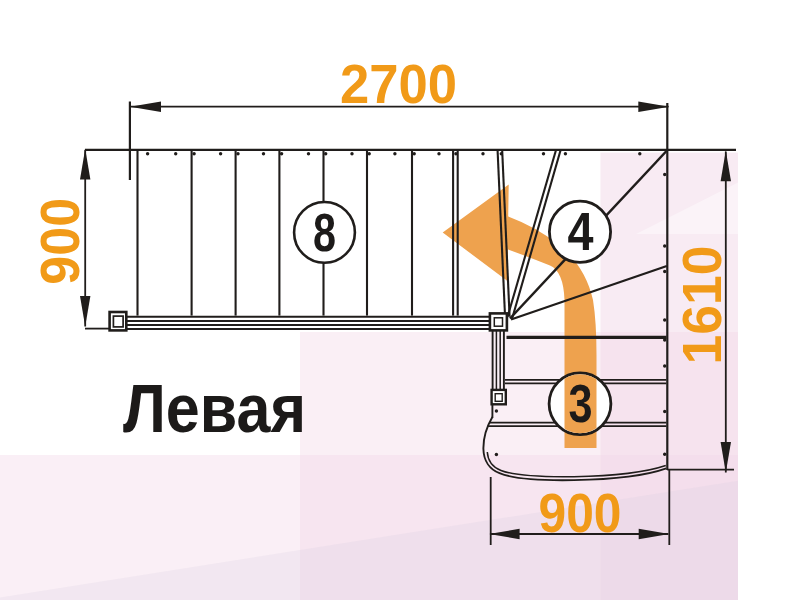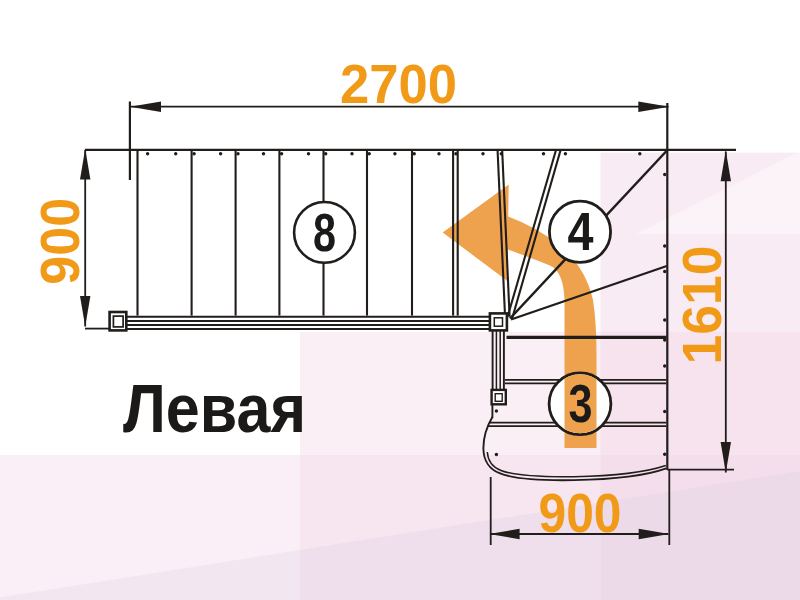--- a/index.html
+++ b/index.html
@@ -1,16 +1,16 @@
 <!DOCTYPE html>
 <html><head>
 <meta charset="utf-8">
 <style>
   html,body{margin:0;padding:0;background:#fff;}
-  .wrap{width:800px;height:600px;position:relative;overflow:hidden;text-align:center;}
+  .wrap{width:738px;height:600px;position:relative;overflow:hidden;text-align:center;}
   text{font-family:"Liberation Sans",sans-serif;font-weight:bold;}
 </style>
 </head>
 <body>
 <div class="wrap">
 <svg width="800" height="600" viewBox="0 0 800 600">
   <defs>
     <clipPath id="c3clip">
           <circle cx="580" cy="403.8" r="29.5"></circle>
         </clipPath>

